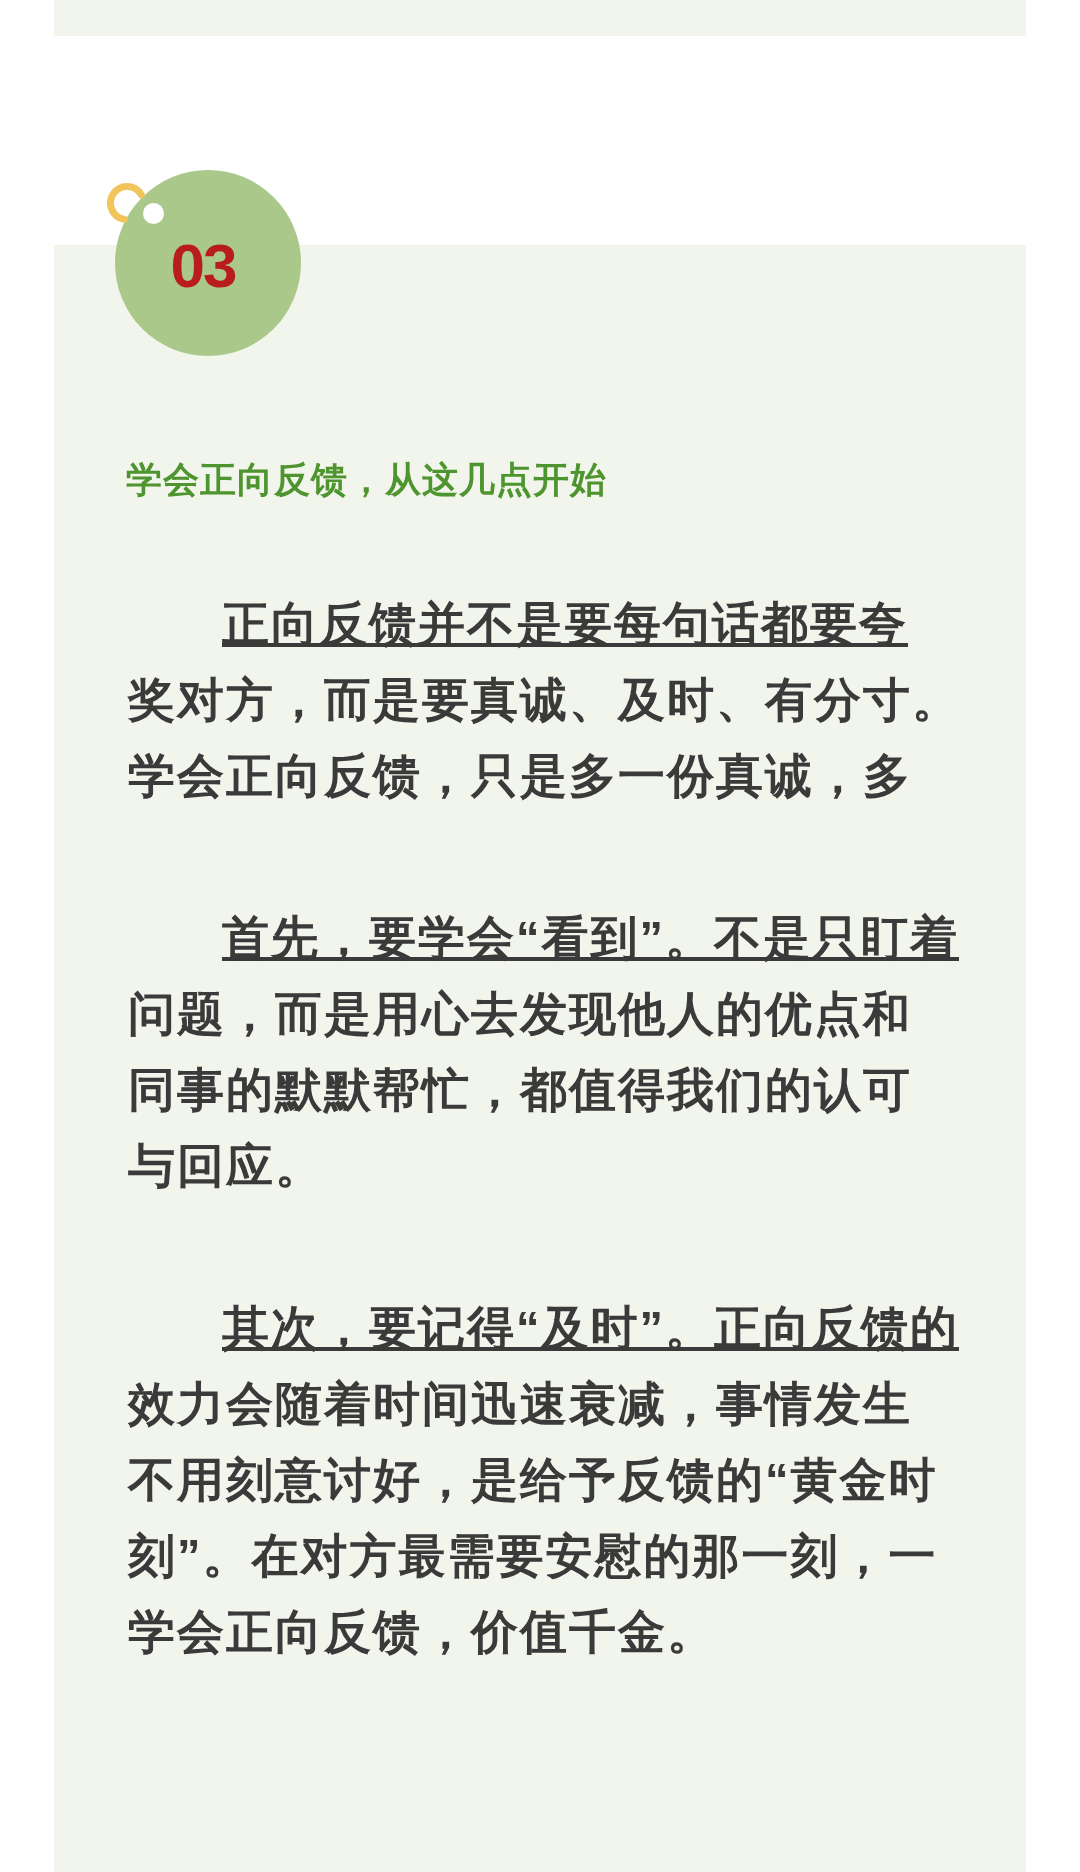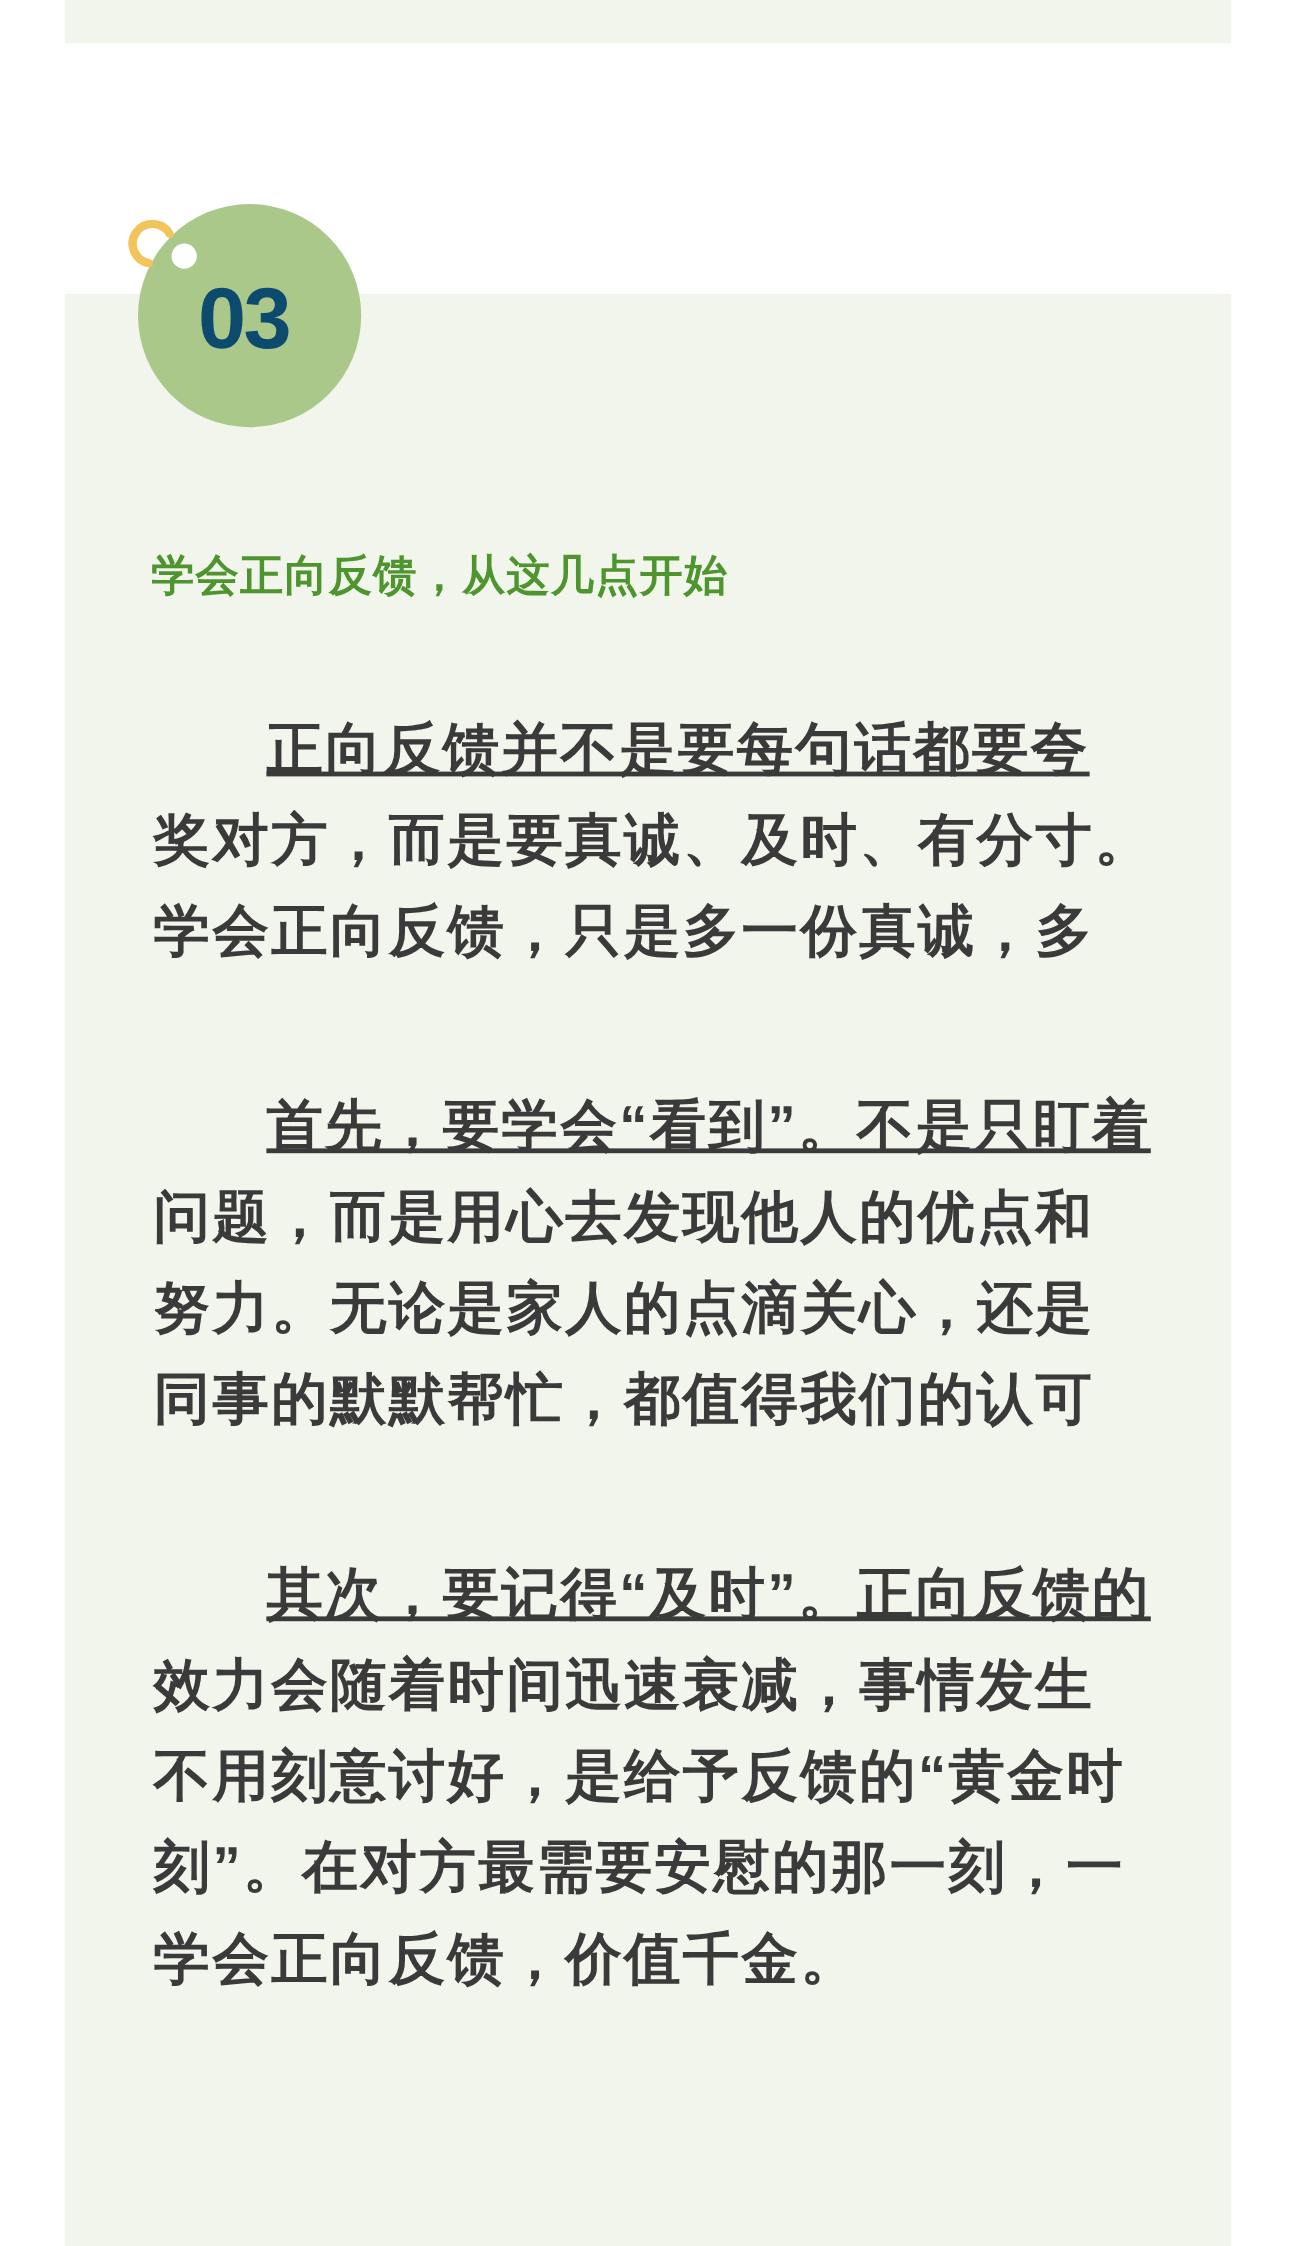--- a/index.html
+++ b/index.html
@@ -24,22 +24,22 @@
   .panel-main{top:245px;height:1627px;}
 
   .badge{position:absolute;left:0;top:0;}
   .badge-circle{
     position:absolute;left:115px;top:170px;
     width:186px;height:186px;border-radius:50%;
     background:var(--circle);
     display:flex;align-items:center;justify-content:center;
   }
   .badge-number{
-    color:#0c4a6e;
-    font-size:72px;font-weight:bold;letter-spacing:-2px;
+    color:#b91c1c;
+    font-size:62px;font-weight:bold;letter-spacing:-2px;
     transform:translate(-5px,3px);
     line-height:1;
   }
   .badge-ring{position:absolute;left:103px;top:179px;width:48px;height:48px;}
   .badge-dot{
     position:absolute;left:143px;top:203px;
     width:21px;height:21px;border-radius:50%;
     background:#ffffff;
   }
 
@@ -83,22 +83,22 @@
 
   <div class="article">
       <div class="para">
         <div class="line first">正向反馈并不是要每句话都要夸</div>
         <div class="line">奖对方，而是要真诚、及时、有分寸。</div>
         <div class="line">学会正向反馈，只是多一份真诚，多</div>
       </div>
       <div class="para">
         <div class="line first">首先，要学会“看到”。不是只盯着</div>
         <div class="line">问题，而是用心去发现他人的优点和</div>
-        <div class="line">努力。无论是家人的点滴关心，还是</div>
         <div class="line">同事的默默帮忙，都值得我们的认可</div>
+        <div class="line">与回应。</div>
       </div>
       <div class="para">
         <div class="line first">其次，要记得“及时”。正向反馈的</div>
         <div class="line">效力会随着时间迅速衰减，事情发生</div>
         <div class="line">不用刻意讨好，是给予反馈的“黄金时</div>
         <div class="line">刻”。在对方最需要安慰的那一刻，一</div>
         <div class="line">学会正向反馈，价值千金。</div>
       </div>
     </div>
 

